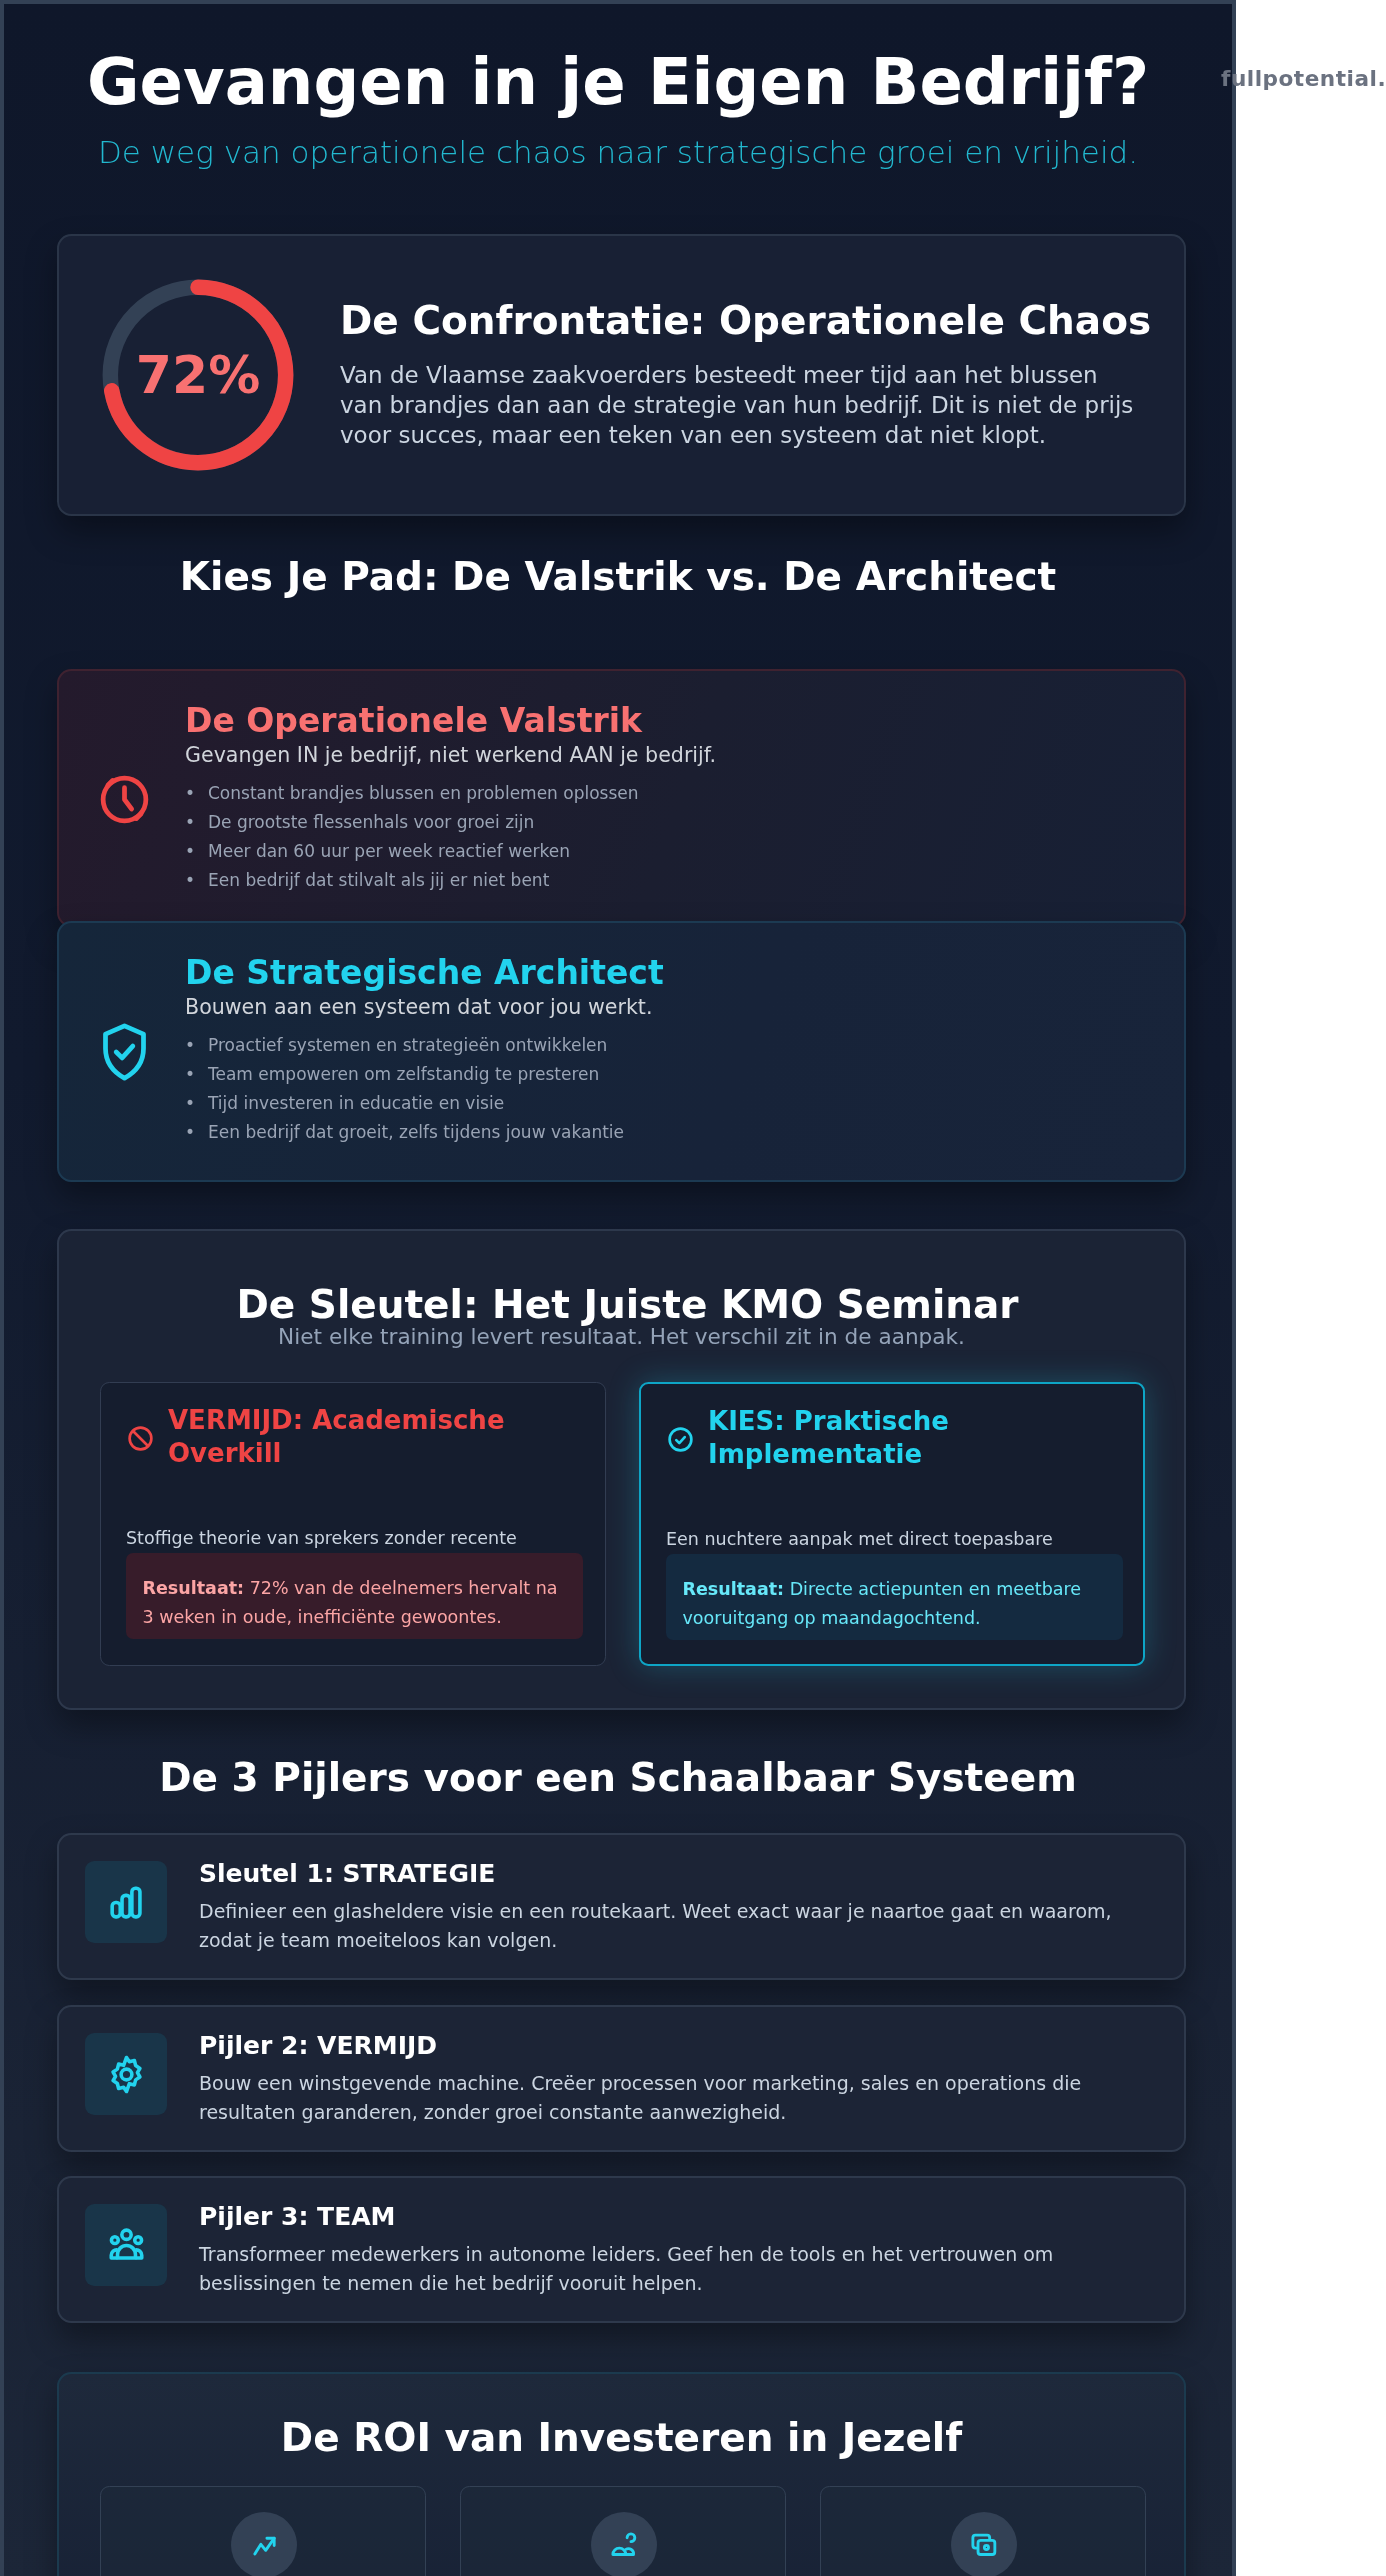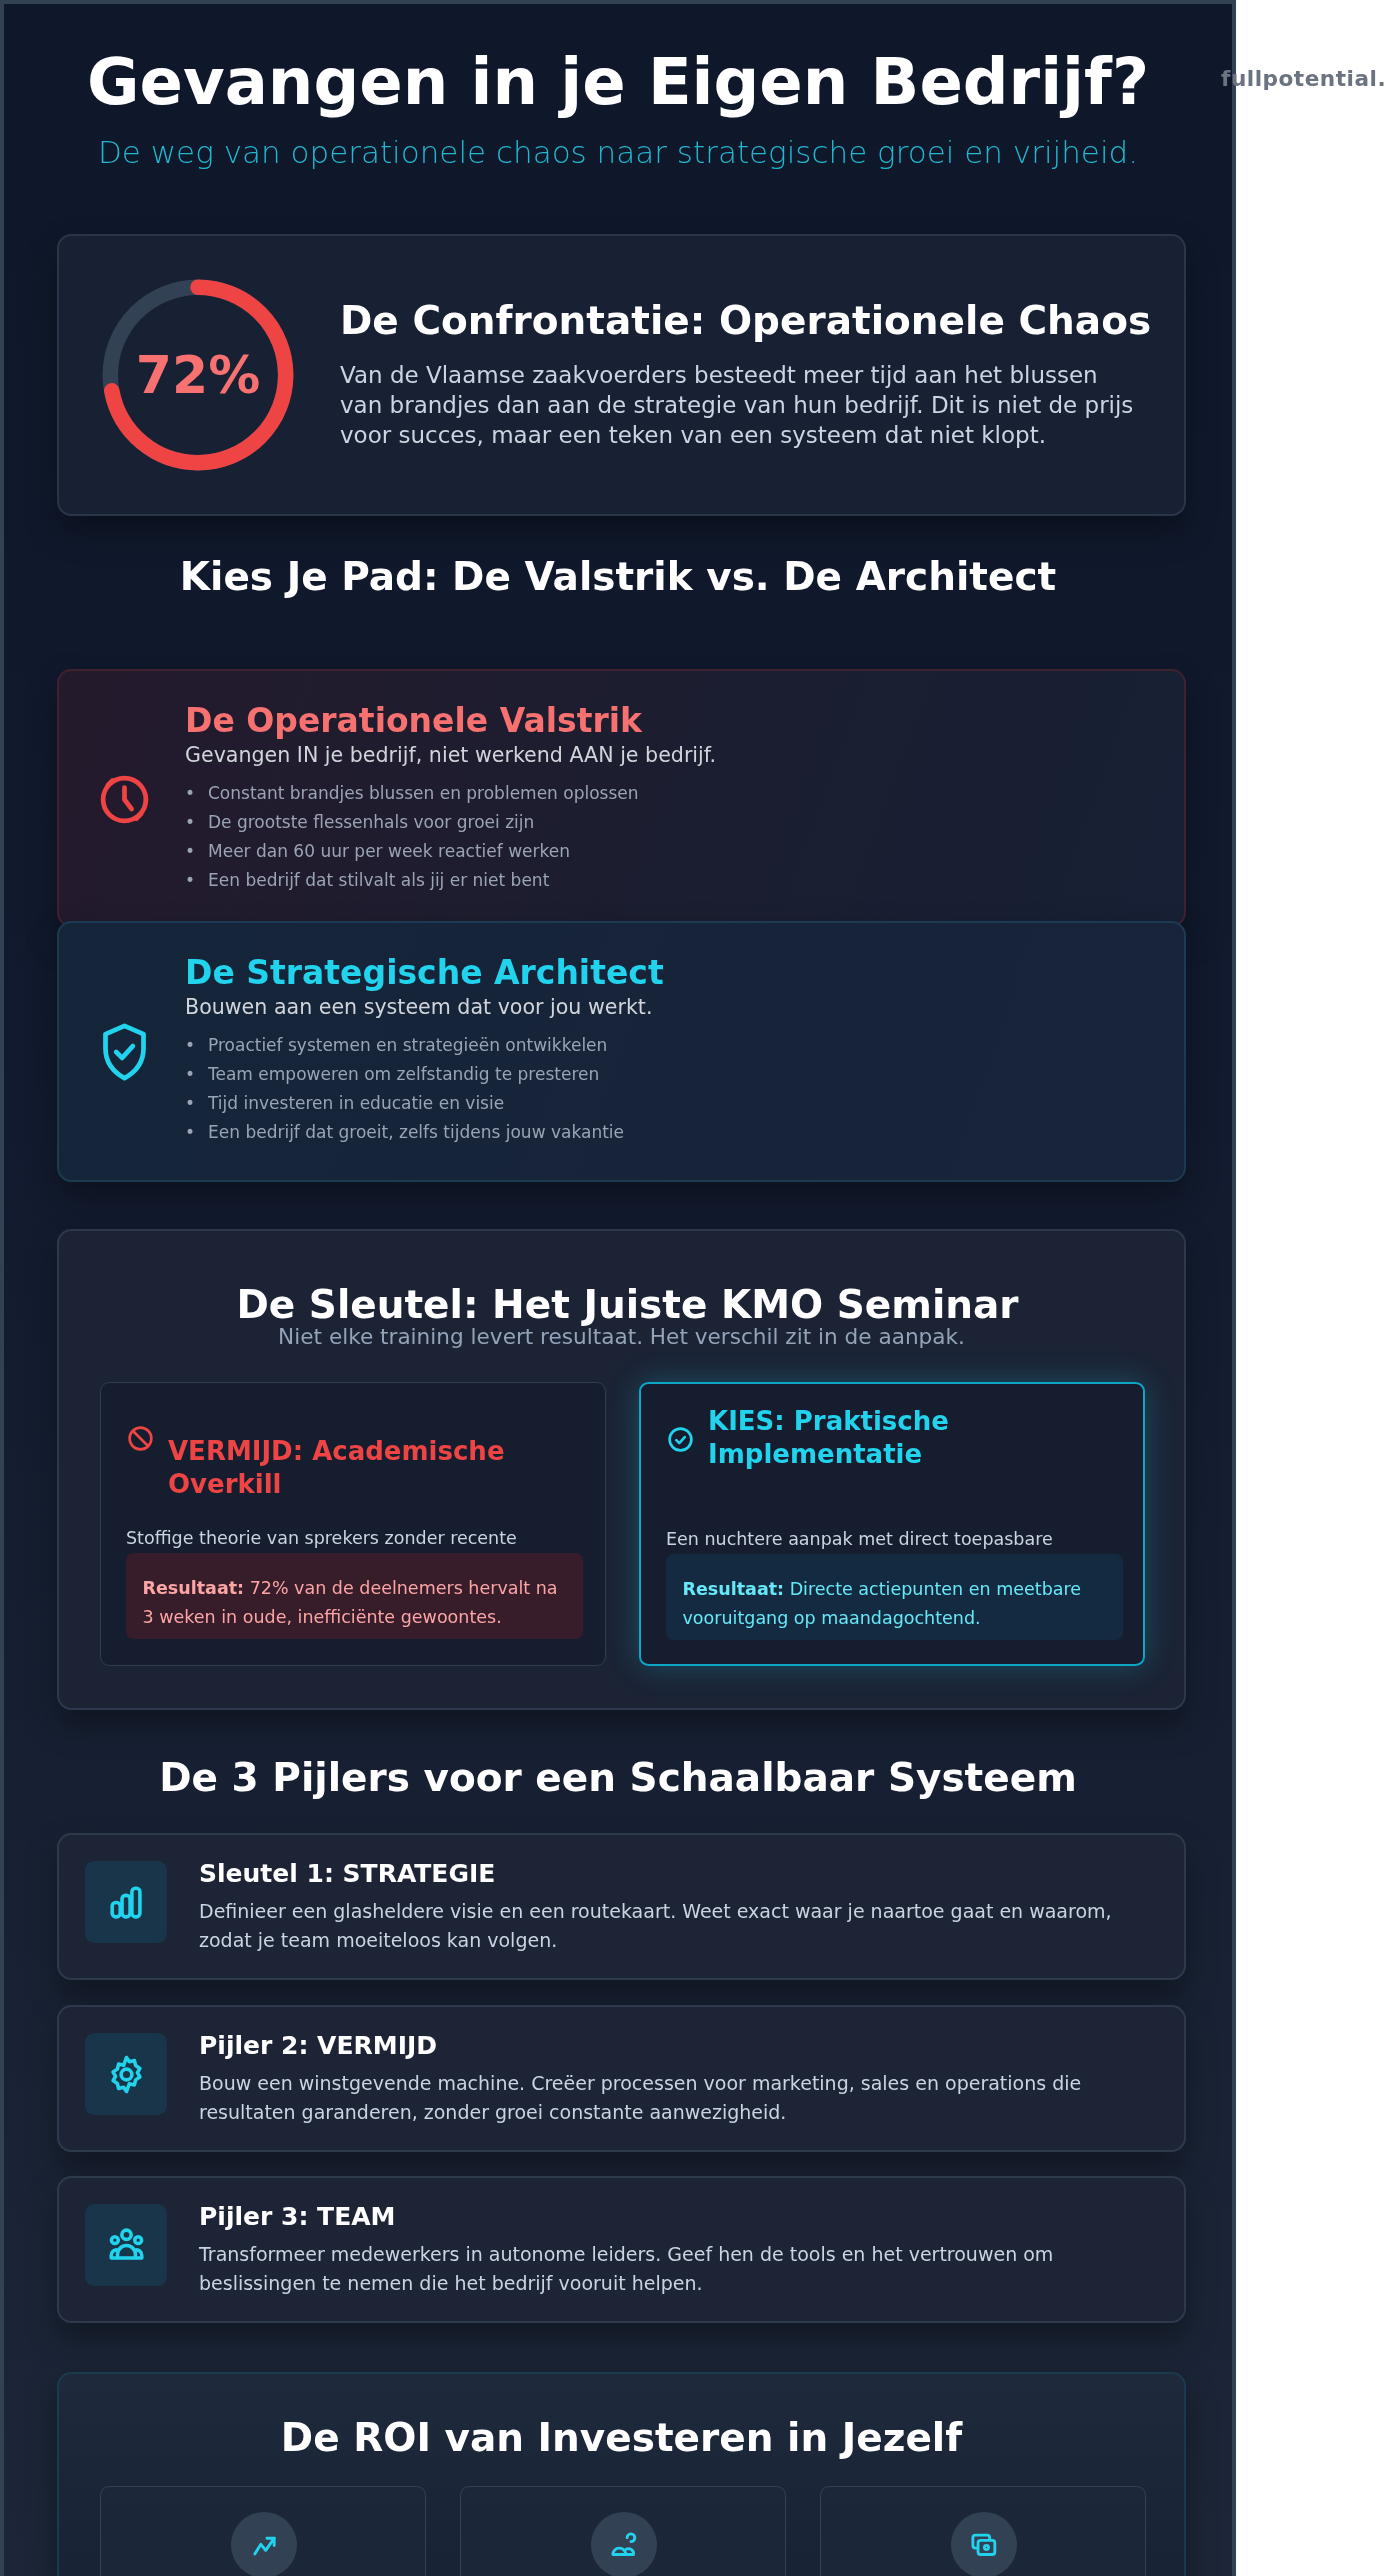--- a/index.html
+++ b/index.html
@@ -130,21 +130,21 @@
     <h2>De Sleutel: Het Juiste KMO Seminar</h2>
     <div class="sub">Niet elke training levert resultaat. Het verschil zit in de aanpak.</div>
 
     <div class="choice avoid">
       <div class="cicon">
         <svg width="29" height="29" viewBox="0 0 24 24" fill="none" stroke="#ef4444" stroke-width="2.2" stroke-linecap="round">
           <circle cx="12" cy="12" r="9"></circle>
             <path d="M6 6l12 12"></path>
         </svg>
       </div>
-      <h4 style="color:#ef4444;margin-top:31px;">VERMIJD: Academische Overkill</h4>
+      <h4 style="color:#ef4444;">VERMIJD: Academische Overkill</h4>
       <div class="desc">Stoffige theorie van sprekers zonder recente praktijkervaring. De 'inspiratie-high' vervaagt snel.</div>
       <div class="result"><b>Resultaat:</b><span> 72% van de deelnemers hervalt na 3 weken in oude, inefficiënte gewoontes.</span></div>
     </div>
 
     <div class="choice pick">
       <div class="cicon">
         <svg width="29" height="29" viewBox="0 0 24 24" fill="none" stroke="#22d3ee" stroke-width="2.2" stroke-linecap="round" stroke-linejoin="round">
           <circle cx="12" cy="12" r="9"></circle>
             <path d="M8.5 12.5l2.5 2.5 4.5-5"></path>
         </svg>

